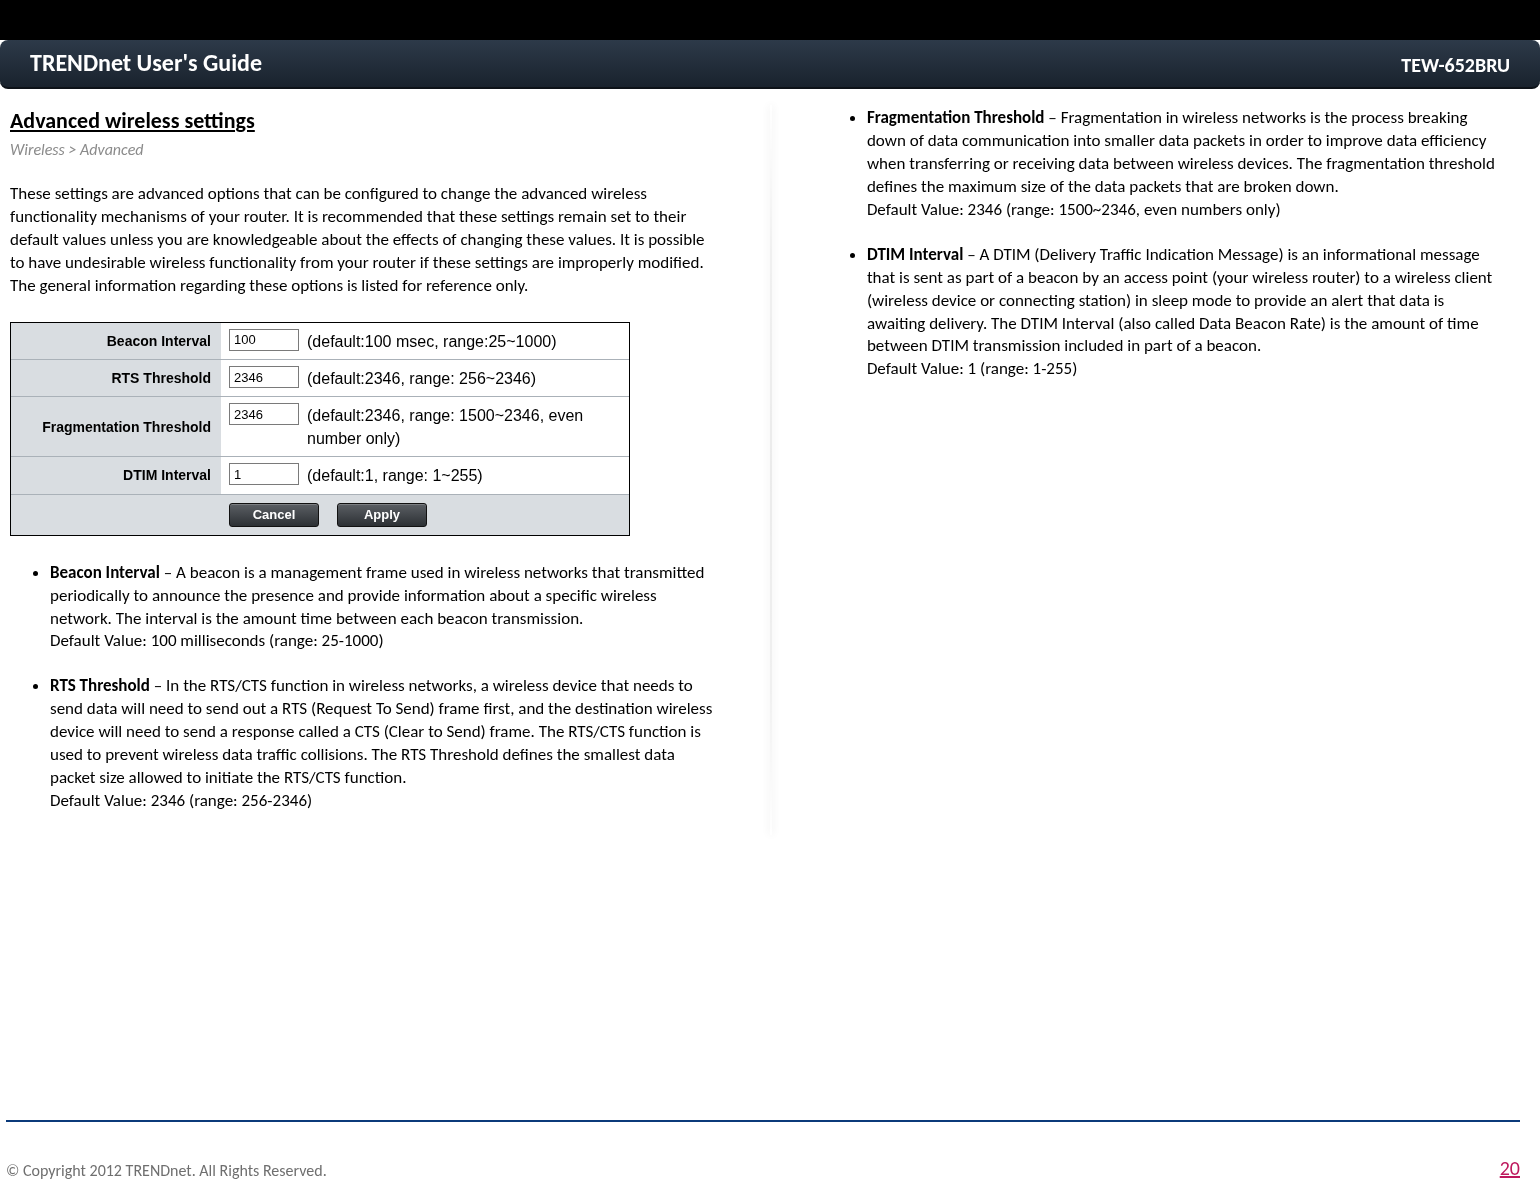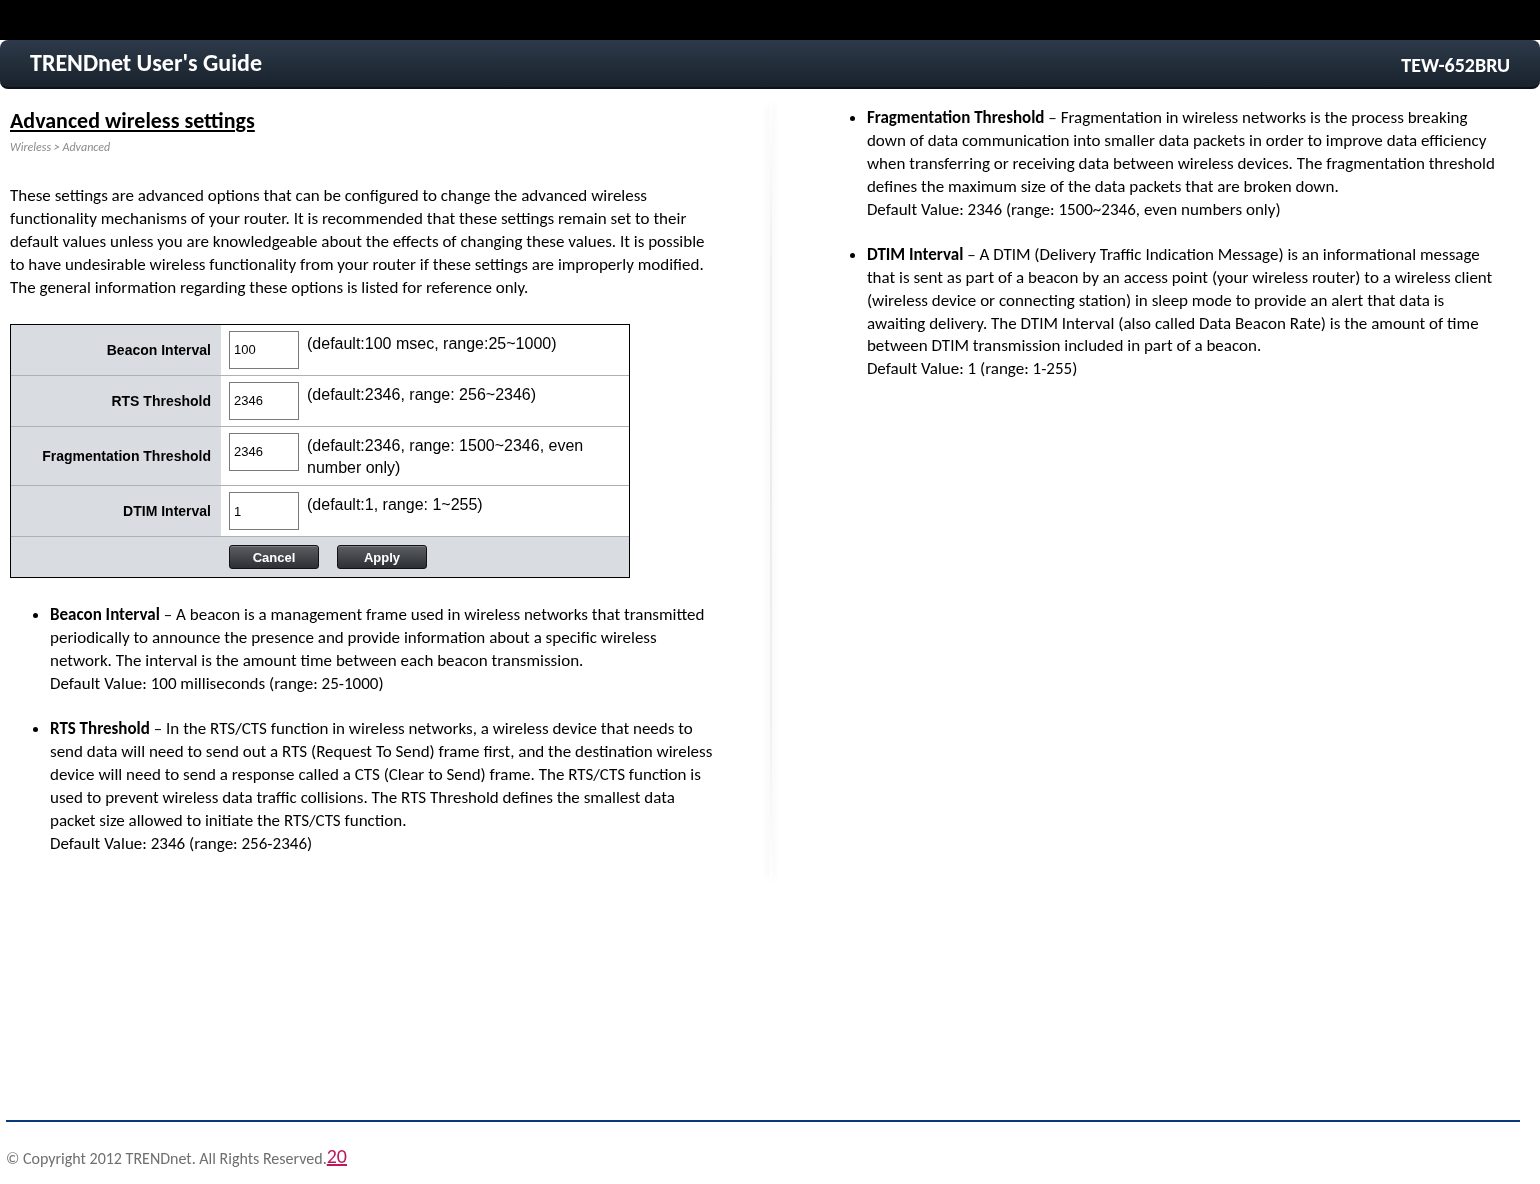--- a/index.html
+++ b/index.html
@@ -6,40 +6,40 @@
   html, body { width: 1540px; height: 1184px; background: #fff; font-family: Calibri, "Segoe UI", Arial, sans-serif; color: #000; }
   .page { width: 1540px; height: 1184px; position: relative; padding: 0; }
   .topbar { height: 40px; background: #000; }
   .header { background: #1f2c3b; background: linear-gradient(#2d3a49, #19222d); color: #fff; padding: 8px 30px 10px 30px; display: flex; justify-content: space-between; align-items: flex-end; border-bottom: 2px solid #0d1218; border-radius: 8px; }
   .header-left { font-size: 24px; font-weight: 700; }
   .header-right { font-size: 20px; font-weight: 700; }
   .content { display: flex; gap: 10px; padding: 18px 20px 0 4px; position: relative; }
   .col { width: 50%; padding: 0 36px 0 6px; }
   .col-right { padding-left: 60px; padding-right: 10px; }
   .section-title { font-size: 22px; font-weight: 700; text-decoration: underline; margin-bottom: 6px; }
-  .breadcrumb { color: #8b8b8b; font-style: italic; font-size: 12px; margin-bottom: 31px; }
+  .breadcrumb { color: #8b8b8b; font-style: italic; font-size: 16px; margin-bottom: 24px; }
   .intro { font-size: 17px; line-height: 1.35; margin-bottom: 24px; }
   .settings-box { border: 1px solid #000; width: 620px; background: #fff; font-family: Arial, sans-serif; font-size: 14px; }
   .settings-row { display: flex; border-bottom: 1px solid #aab1b8; background: #fff; min-height: 36px; align-items: stretch; }
   .settings-row:last-child { border-bottom: none; }
   .row-label { width: 210px; background: #d9dde1; font-weight: 700; text-align: right; padding: 8px 10px; font-size: 14px; display:flex; align-items:center; justify-content:flex-end; white-space: nowrap;}
   .row-value { flex: 1; padding: 6px 8px; display: flex; align-items: flex-start; gap: 8px; font-size: 14px; color:#000; }
-  .row-input { width: 70px; height: 38px; border: 1px solid #7a7a7a; background: #fff; padding: 1px 4px; font-size: 13px; }
+  .row-input { width: 70px; height: 22px; border: 1px solid #7a7a7a; background: #fff; padding: 1px 4px; font-size: 13px; }
   .row-hint { color: #000; font-size: 16px; line-height: 1.4; padding-top:2px;}
   .button-row { background: #d9dde1; justify-content: flex-start; padding-left: 210px; }
   .button-row .row-value { padding: 8px 8px; }
   .ui-btn { display:inline-flex; align-items:center; justify-content:center; width: 90px; height: 24px; border-radius: 3px; border: 1px solid #111; background: linear-gradient(#5b5f64, #2c3034); color: #fff; font-size: 13px; font-weight: 700; cursor: pointer; box-shadow: inset 0 1px 0 rgba(255,255,255,.2); }
   .ui-btn + .ui-btn { margin-left: 10px; }
   .bullet-list { margin-top: 26px; padding-left: 40px; }
   .bullet-list li { list-style: disc; font-size: 17px; line-height: 1.35; margin-bottom: 22px; padding-right: 4px; }
   .bullet-list li .term { font-weight: 700; }
   .bullet-list li .def-break { display:block; margin-top:0px;}
   .col-divider { position: absolute; left: 50%; top: 16px; bottom: 0; width: 2px; pointer-events: none; background: linear-gradient(to bottom, rgba(0,0,0,0) 0%, rgba(0,0,0,0.06) 20%, rgba(0,0,0,0.08) 50%, rgba(0,0,0,0.06) 80%, rgba(0,0,0,0) 100%); box-shadow: 0 0 8px rgba(0,0,0,.12); }
   .footer-line { position: absolute; left: 6px; right: 20px; bottom: 62px; border-top: 2px solid #0b3a7a; }
-  .footer { position: absolute; left: 6px; right: 20px; bottom: 16px; display: flex; align-items: flex-end; font-size: 16px; color: #6f6f6f; }
+  .footer { position: absolute; left: 6px; right: 20px; bottom: 4px; display: flex; justify-content: space-between; align-items: flex-end; font-size: 16px; color: #6f6f6f; }
   .footer .pg { font-size: 20px; color: #be185d; text-decoration: underline; }
 </style>
 </head>
 <body>
 <div class="page">
 
 <div class="topbar"></div>
 
 <div class="header">
   <div class="header-left">TRENDnet User's Guide</div>

